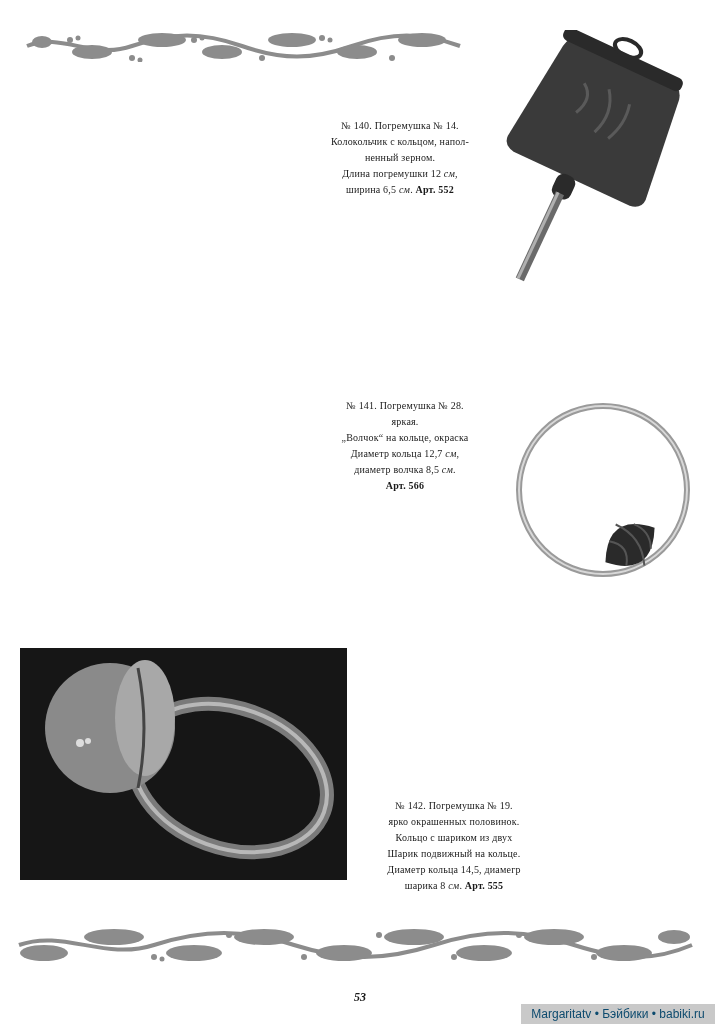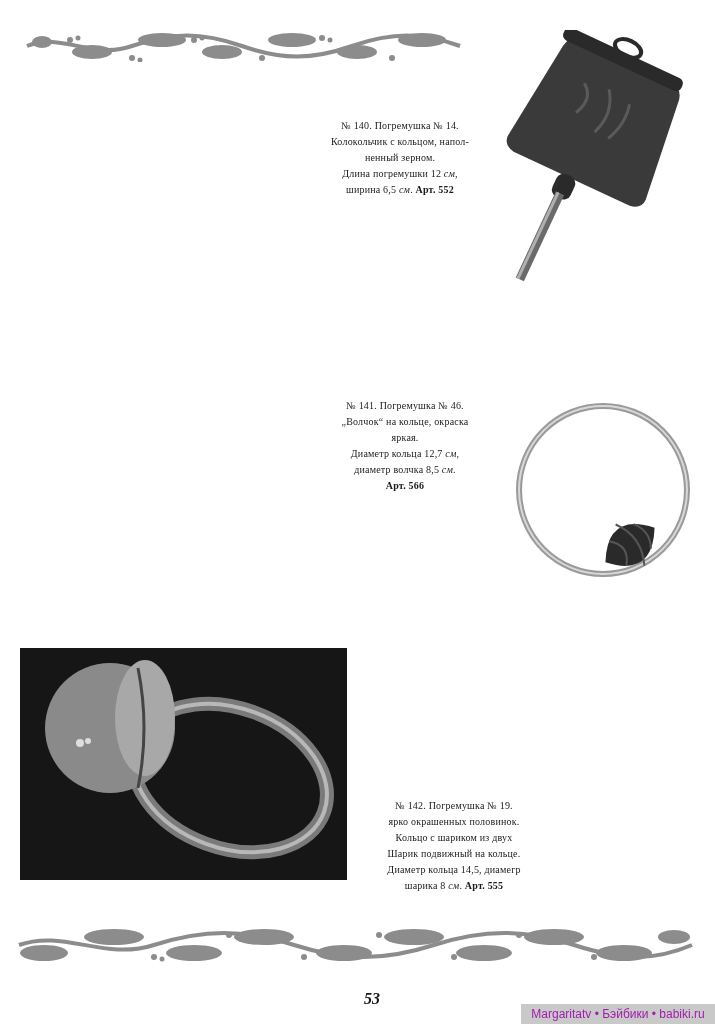--- a/index.html
+++ b/index.html
@@ -3,22 +3,22 @@
 <meta charset="utf-8">
 <style>
   html,body{margin:0;padding:0;background:#fff;}
   body{width:715px;height:1024px;position:relative;overflow:hidden;font-family:"Liberation Serif","DejaVu Serif",serif;color:#1a1a1a;}
   .ornament{position:absolute;left:22px;height:30px;}
   .ornament svg{display:block;}
   .caption{position:absolute;text-align:center;font-size:10px;line-height:16px;letter-spacing:0.2px;}
   .caption .line{display:block;white-space:nowrap;}
   .caption i{margin-top:28px;}
   .caption b{font-weight:bold;}
-  .page-number{position:absolute;left:364px;top:990px;font-size:16px;font-weight:bold;font-style:italic;}
-  .watermark{position:absolute;left:521px;top:1004px;width:194px;height:20px;background:#c9c9c9;color:#a21caf;font-family:"Liberation Sans","DejaVu Sans",sans-serif;font-size:12px;line-height:20px;text-align:center;}
+  .page-number{position:absolute;left:354px;top:990px;font-size:12px;font-weight:bold;font-style:italic;}
+  .watermark{position:absolute;left:521px;top:1004px;width:194px;height:20px;background:#c9c9c9;color:#0c4a6e;font-family:"Liberation Sans","DejaVu Sans",sans-serif;font-size:12px;line-height:20px;text-align:center;}
   .photo{position:absolute;}
 </style>
 </head>
 <body>
 
 <div class="ornament" style="top:30px;width:440px;">
   <svg width="440" height="32" viewBox="0 0 440 32">
     <path d="M5 16 C40 2, 70 30, 110 16 S180 2, 220 16 S290 30, 330 16 S400 2, 438 16" stroke="#8c8c8c" stroke-width="4" fill="none"></path>
     <g fill="#8c8c8c">
       <ellipse cx="20" cy="12" rx="10" ry="6"></ellipse>
@@ -58,23 +58,23 @@
       <ellipse cx="120" cy="10" rx="14" ry="8" fill="none" stroke="#2a2a2a" stroke-width="4"></ellipse>
       <path d="M95 60 Q110 70 100 90 M120 55 Q135 75 125 100 M145 60 Q150 80 140 100" stroke="#5a5a5a" stroke-width="3" fill="none"></path>
       <rect x="110" y="150" width="20" height="25" rx="8" fill="#2a2a2a"></rect>
       <rect x="115" y="170" width="9" height="95" fill="#6a6a6a"></rect>
       <rect x="116" y="170" width="3" height="95" fill="#b0b0b0"></rect>
     </g>
   </svg>
 </div>
 
 <div class="caption" style="left:295px;top:398px;width:220px;">
-  <span class="line">№ 141. Погремушка № 46.</span>
+  <span class="line">№ 141. Погремушка № 28.</span>
+  <span class="line">яркая.</span>
   <span class="line">„Волчок“ на кольце, окраска</span>
-  <span class="line">яркая.</span>
   <span class="line"><span>Диаметр кольца 12,7 </span><i>см</i>,</span>
   <span class="line"><span>диаметр волчка 8,5 </span><i>см</i>.</span>
   <span class="line"><b>Арт. 566</b></span>
 </div>
 
 <div class="photo" style="left:505px;top:400px;width:200px;height:210px;">
   <svg width="200" height="210" viewBox="0 0 200 210">
     <circle cx="98" cy="90" r="84" fill="none" stroke="#9a9a9a" stroke-width="6"></circle>
     <circle cx="98" cy="90" r="84" fill="none" stroke="#d8d8d8" stroke-width="2"></circle>
     <g transform="rotate(-35 125 145)">

